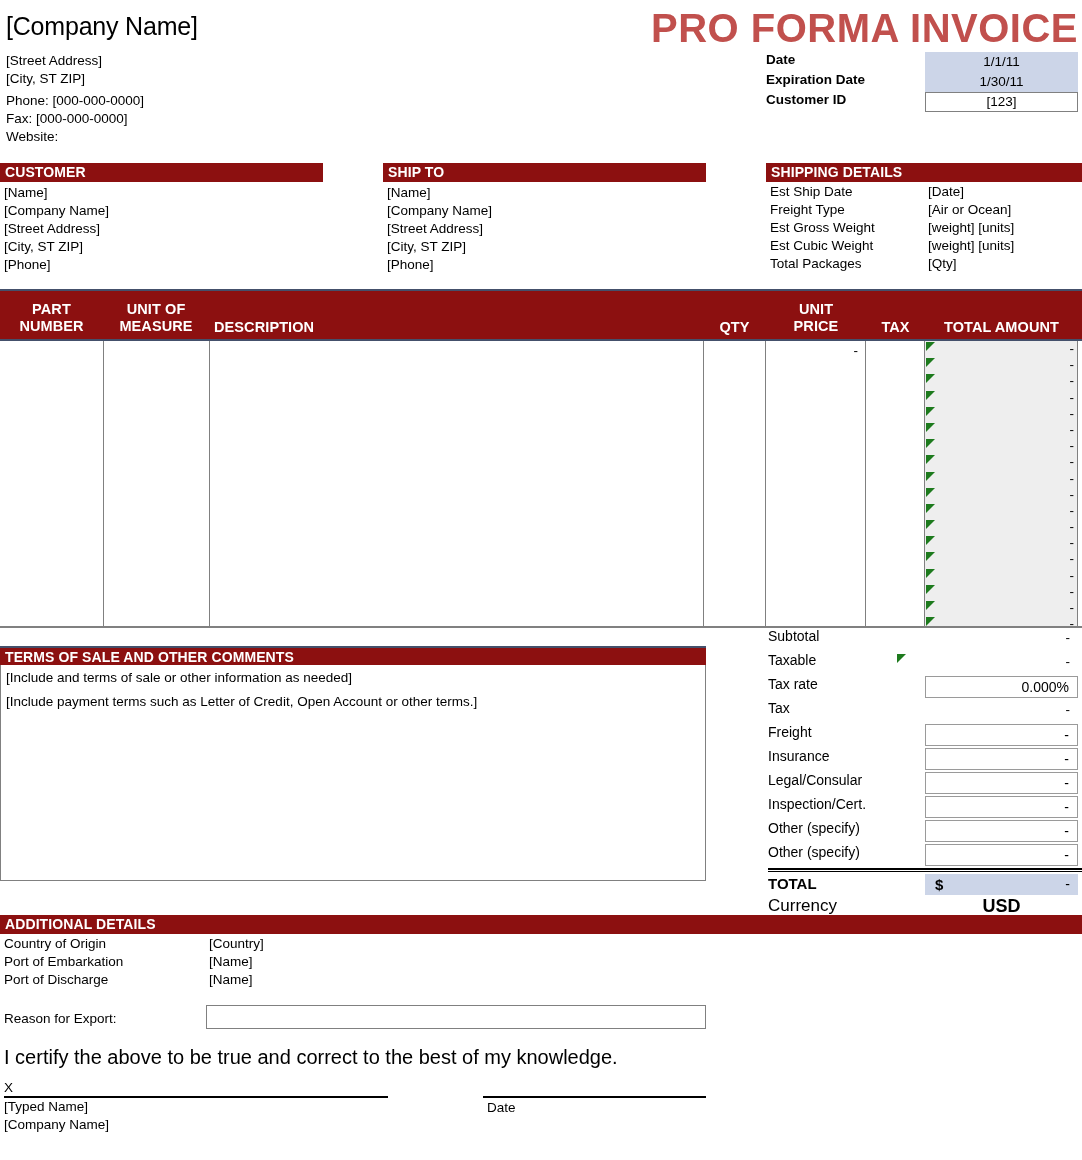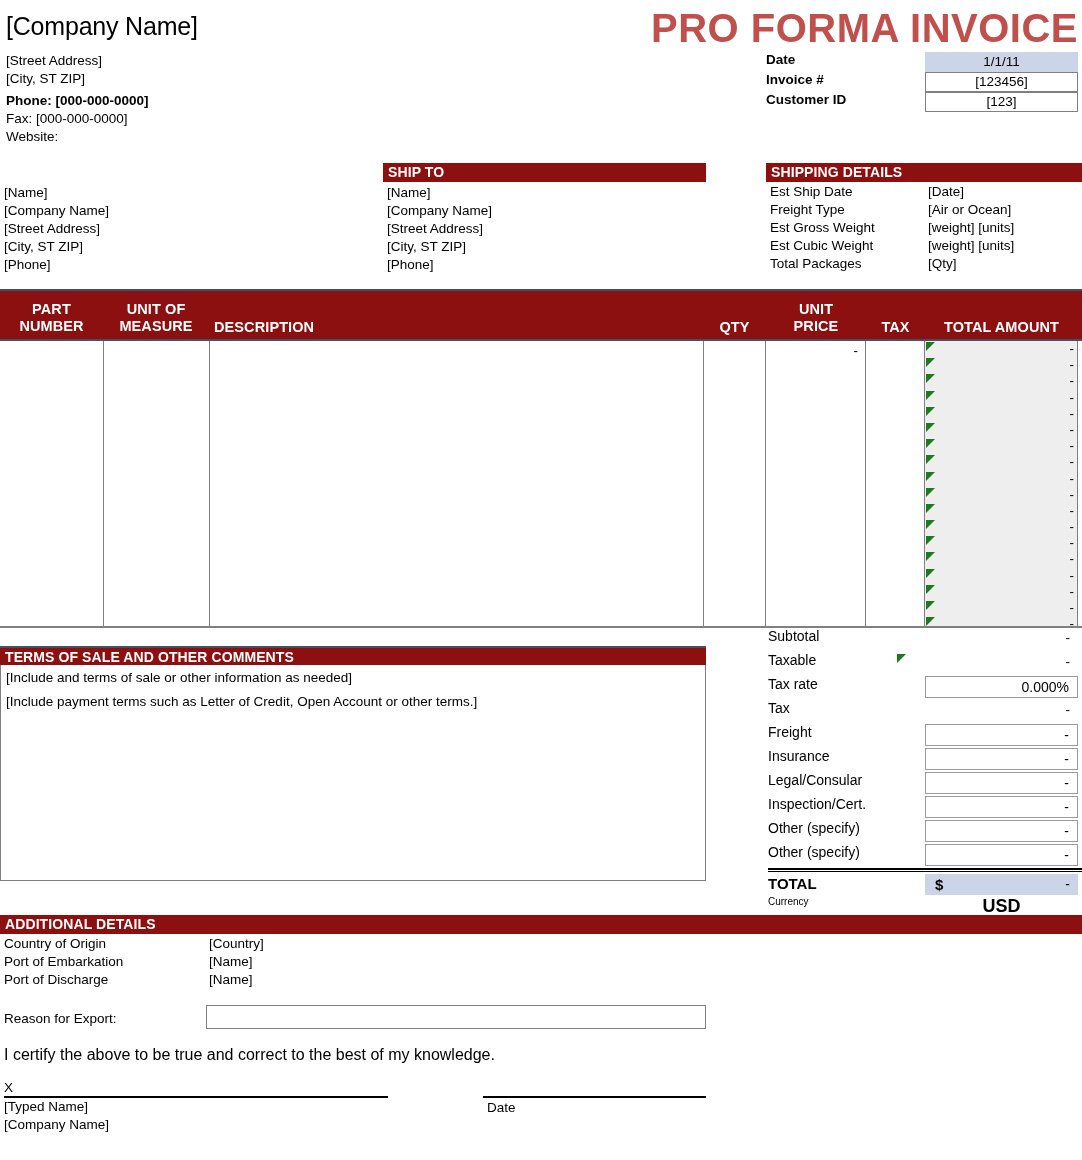--- a/index.html
+++ b/index.html
@@ -26,21 +26,21 @@
     letter-spacing: -0.2px;
     white-space: nowrap;
   }
   .addr-line {
     font-size: 13.5px;
     line-height: 18px;
     white-space: nowrap;
   }
   #addr-street { left: 6px; top: 52px; }
   #addr-city   { left: 6px; top: 70px; }
-  #phone       { left: 6px; top: 92px; font-weight: bold; }
+  #phone       { left: 6px; top: 92px; }
   #fax         { left: 6px; top: 110px; }
   #website     { left: 6px; top: 128px; }
 
   
   #doc-title {
     right: 4px; top: 6px;
     font-size: 40px;
     font-weight: bold;
     color: #c1504d;
     letter-spacing: 0.5px;
@@ -237,41 +237,41 @@
     background: #ccd5e8;
   }
   #total-currency-sym {
     position: absolute; left: 10px; top: 0;
     font-size: 15px; font-weight: bold; line-height: 21px;
   }
   #total-amount-val {
     position: absolute; right: 8px; top: 0;
     font-size: 14px; line-height: 21px;
   }
-  #row-currency .tot-label { font-size: 10px; }
+  #row-currency .tot-label { font-size: 17px; }
   #currency-val {
     position: absolute; left: 159px; top: 0;
     width: 153px; text-align: center;
     font-size: 18px; font-weight: bold;
   }
 
   
   #addl-bar { left: 0px; top: 915px; width: 1082px; }
   #addl-list { left: 4px; top: 936px; width: 700px; }
   .ad-row { position: relative; height: 18px; }
   .ad-label { position: absolute; left: 0; top: 0; font-size: 13.5px; white-space: nowrap; }
   .ad-value { position: absolute; left: 205px; top: 0; font-size: 13.5px; white-space: nowrap; }
 
   #reason-label { left: 4px; top: 1011px; font-size: 13.5px; }
   #reason-box {
     left: 206px; top: 1005px; width: 500px; height: 24px;
     border: 1px solid #808080; background: #fff;
   }
 
-  #certify { left: 4px; top: 1046px; font-size: 16px; white-space: nowrap; }
+  #certify { left: 4px; top: 1046px; font-size: 20px; white-space: nowrap; }
 
   #sig-x { left: 4px; top: 1080px; font-size: 13.5px; }
   #sig-line-1 {
     left: 4px; top: 1096px; width: 384px;
     border-bottom: 2px solid #000; height: 0;
   }
   #sig-line-2 {
     left: 483px; top: 1096px; width: 223px;
     border-bottom: 2px solid #000; height: 0;
   }
@@ -292,29 +292,30 @@
   <div class="abs addr-line" id="website">Website:</div>
 
   <div class="abs" id="doc-title">PRO FORMA INVOICE</div>
 
   <div class="abs" id="meta-block">
     <div class="meta-row">
       <span class="meta-label">Date</span>
       <span class="meta-value shaded">1/1/11</span>
     </div>
     <div class="meta-row">
-      <span class="meta-label">Invoice #</span>
-      <span class="meta-value boxed">[123456]</span>
+      <span class="meta-label">Expiration Date</span>
+      <span class="meta-value shaded">1/30/11</span>
     </div>
     <div class="meta-row">
       <span class="meta-label">Customer ID</span>
       <span class="meta-value boxed">[123]</span>
     </div>
   </div>
 
+  <div class="abs sect-bar" id="customer-bar">CUSTOMER</div>
   <div class="abs" id="customer-list">
     <div class="party-line">[Name]</div>
     <div class="party-line">[Company Name]</div>
     <div class="party-line">[Street Address]</div>
     <div class="party-line">[City, ST  ZIP]</div>
     <div class="party-line">[Phone]</div>
   </div>
 
   <div class="abs sect-bar" id="shipto-bar">SHIP TO</div>
   <div class="abs" id="shipto-list">

